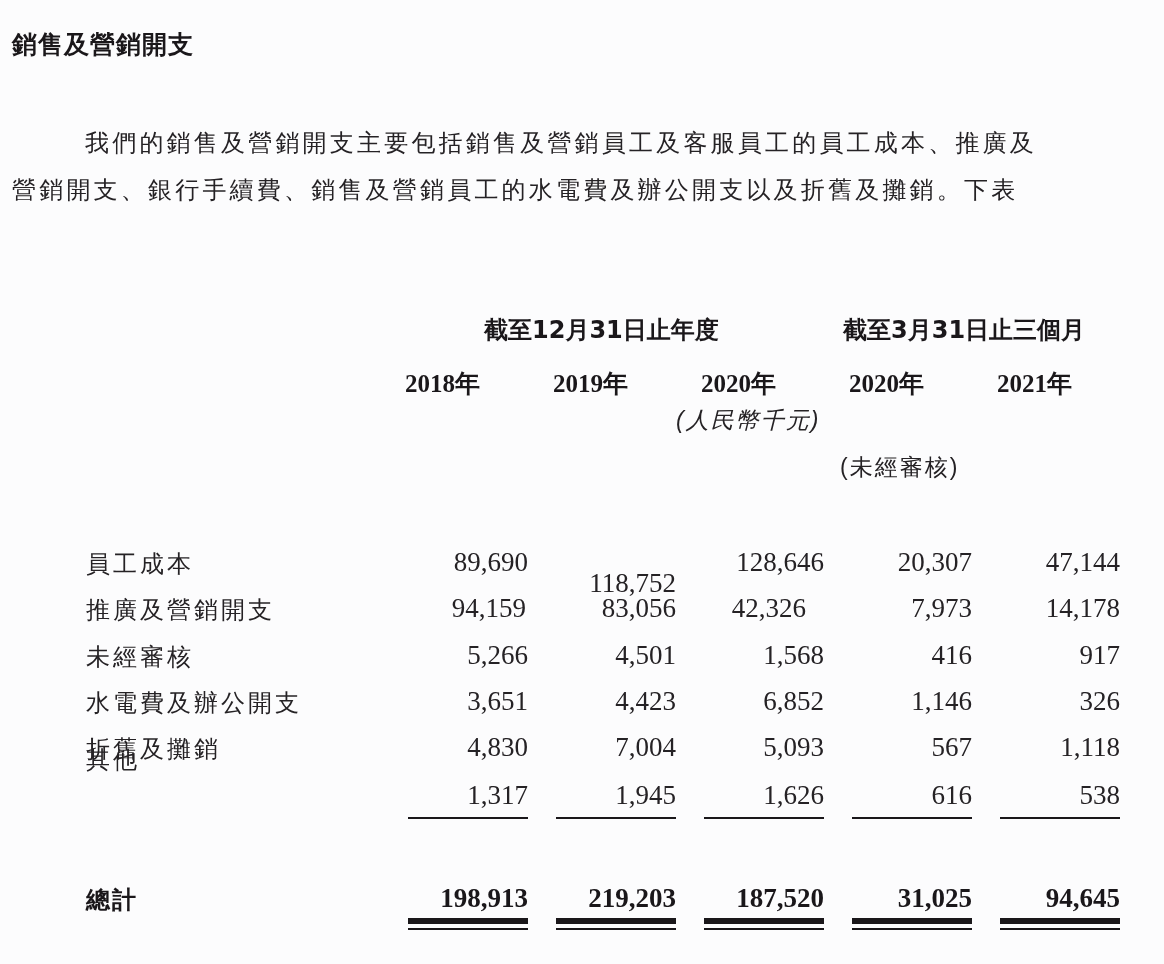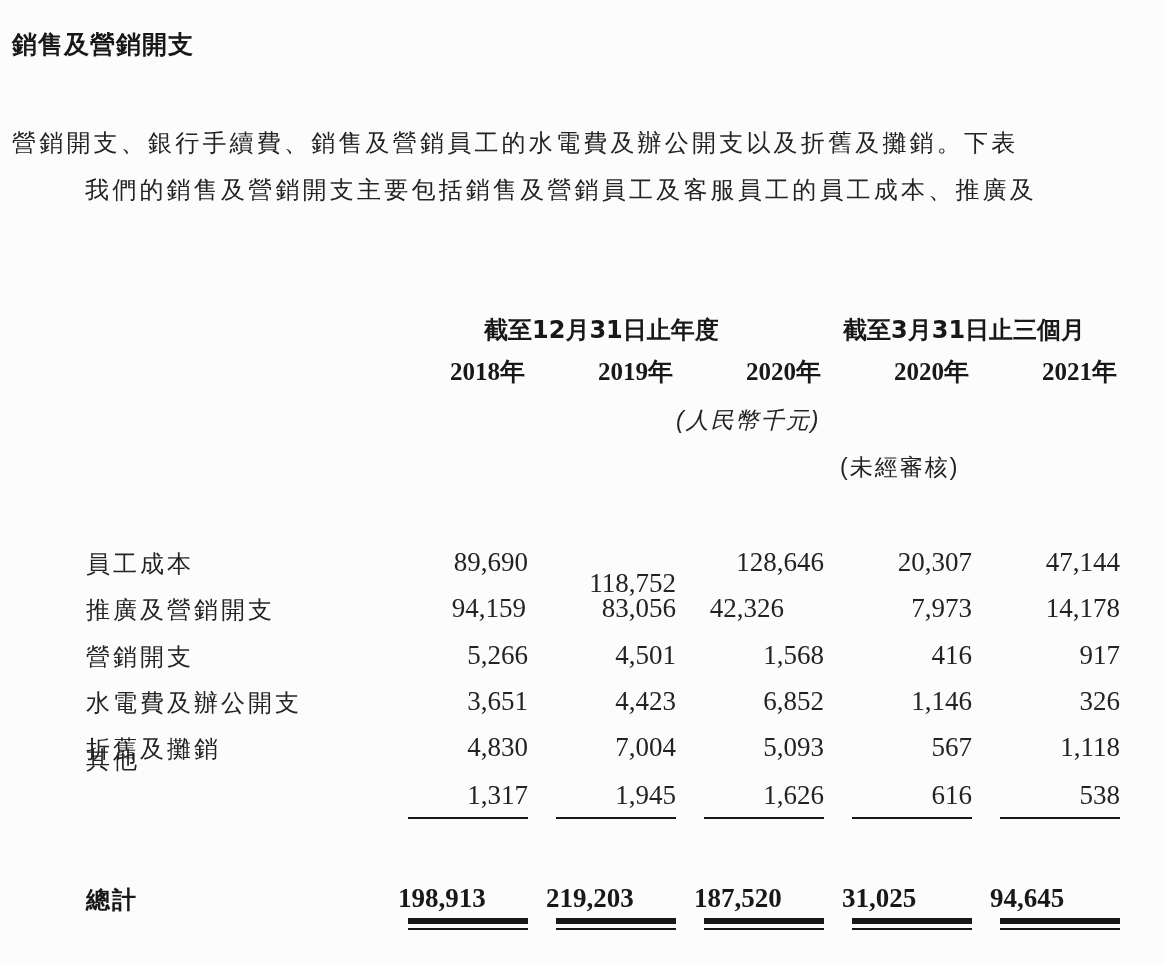--- a/index.html
+++ b/index.html
@@ -48,23 +48,22 @@
       font-size: 24px;
       top: 314px;
       color: #1a171a;
       white-space: nowrap;
     }
     .ph-annual { left: 484px; }
     .ph-quarter { left: 843px; }
 
     .year {
       position: absolute;
-      top: 355px;
+      top: 367px;
       width: 120px;
-      text-align: right;
       font-family: "Liberation Serif", "DejaVu Serif", serif;
       font-weight: bold;
       font-size: 25px;
       color: #1a171a;
       white-space: nowrap;
     }
     .unit {
       position: absolute;
       left: 676px;
       top: 405px;
@@ -111,20 +110,21 @@
       font-family: "DejaVu Sans", "Liberation Sans", sans-serif;
       font-weight: bold;
       font-size: 24px;
       letter-spacing: 2px;
       color: #1a171a;
     }
     .total-cell {
       position: absolute;
       top: 883px;
       width: 130px;
+      text-align: right;
       font-family: "Liberation Serif", "DejaVu Serif", serif;
       font-weight: bold;
       font-size: 27px;
       color: #1a171a;
       white-space: nowrap;
     }
     .rule-single {
       position: absolute;
       top: 817px;
       height: 2px;
@@ -151,22 +151,22 @@
       height: 2px;
       background: #1a171a;
     }
   </style>
 </head>
 <body>
 
 <div class="heading">銷售及營銷開支</div>
 
 <div class="para">
+  <span class="line indent">我們的銷售及營銷開支主要包括銷售及營銷員工及客服員工的員工成本、推廣及</span>
   <span class="line">營銷開支、銀行手續費、銷售及營銷員工的水電費及辦公開支以及折舊及攤銷。下表</span>
-  <span class="line indent">我們的銷售及營銷開支主要包括銷售及營銷員工及客服員工的員工成本、推廣及</span>
 </div>
 
 <div>
   <div class="period-head ph-annual">截至12月31日止年度</div>
   <div class="period-head ph-quarter">截至3月31日止三個月</div>
 
   <div class="year" style="left:405px">2018年</div>
   <div class="year" style="left:553px">2019年</div>
   <div class="year" style="left:701px">2020年</div>
   <div class="year" style="left:849px">2020年</div>
@@ -178,25 +178,25 @@
   <div class="row-label" style="top:548px">員工成本</div>
   <div class="cell" style="left:398px;top:547px">89,690</div>
   <div class="cell" style="left:546px;top:568px">118,752</div>
   <div class="cell" style="left:694px;top:547px">128,646</div>
   <div class="cell" style="left:842px;top:547px">20,307</div>
   <div class="cell" style="left:990px;top:547px">47,144</div>
 
   <div class="row-label" style="top:594px">推廣及營銷開支</div>
   <div class="cell" style="left:396px;top:593px">94,159</div>
   <div class="cell" style="left:546px;top:593px">83,056</div>
-  <div class="cell" style="left:654px;top:593px">42,326</div>
+  <div class="cell" style="left:676px;top:593px">42,326</div>
   <div class="cell" style="left:842px;top:593px">7,973</div>
   <div class="cell" style="left:990px;top:593px">14,178</div>
 
-  <div class="row-label" style="top:641px">營銷開支</div>
+  <div class="row-label" style="top:641px">未經審核</div>
   <div class="cell" style="left:398px;top:640px">5,266</div>
   <div class="cell" style="left:546px;top:640px">4,501</div>
   <div class="cell" style="left:694px;top:640px">1,568</div>
   <div class="cell" style="left:842px;top:640px">416</div>
   <div class="cell" style="left:990px;top:640px">917</div>
 
   <div class="row-label" style="top:687px">水電費及辦公開支</div>
   <div class="cell" style="left:398px;top:686px">3,651</div>
   <div class="cell" style="left:546px;top:686px">4,423</div>
   <div class="cell" style="left:694px;top:686px">6,852</div>

